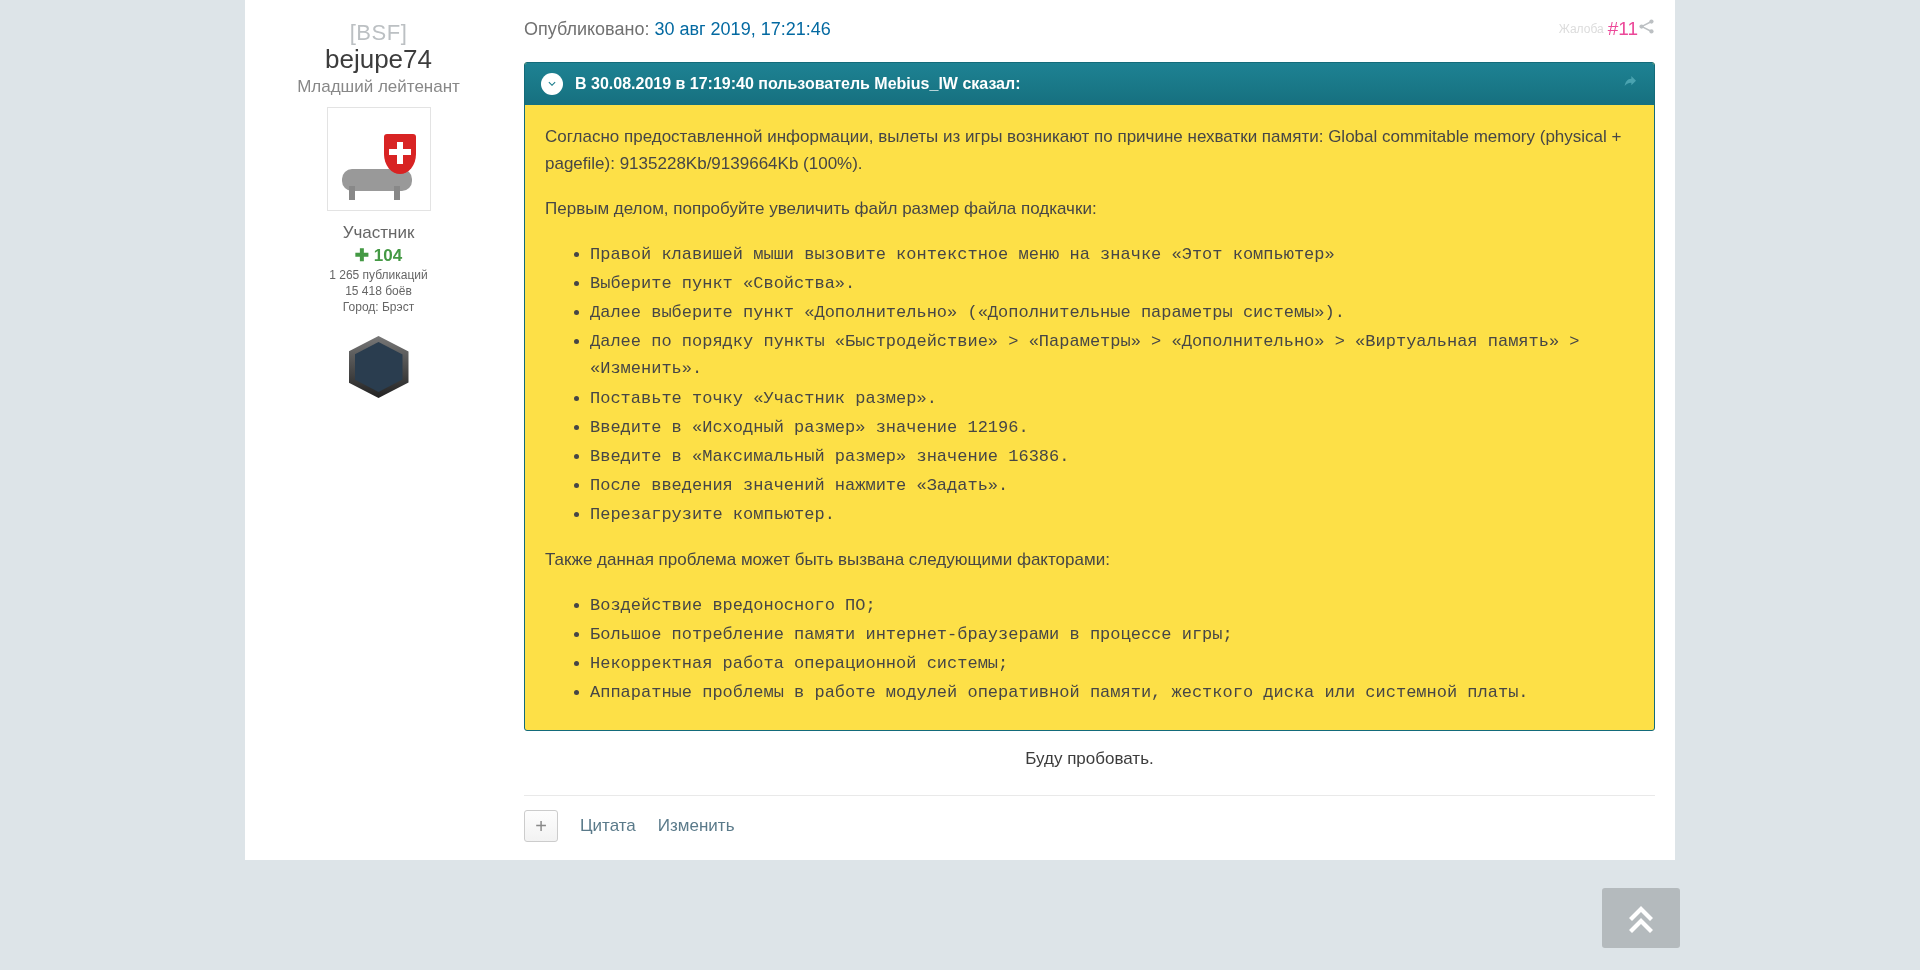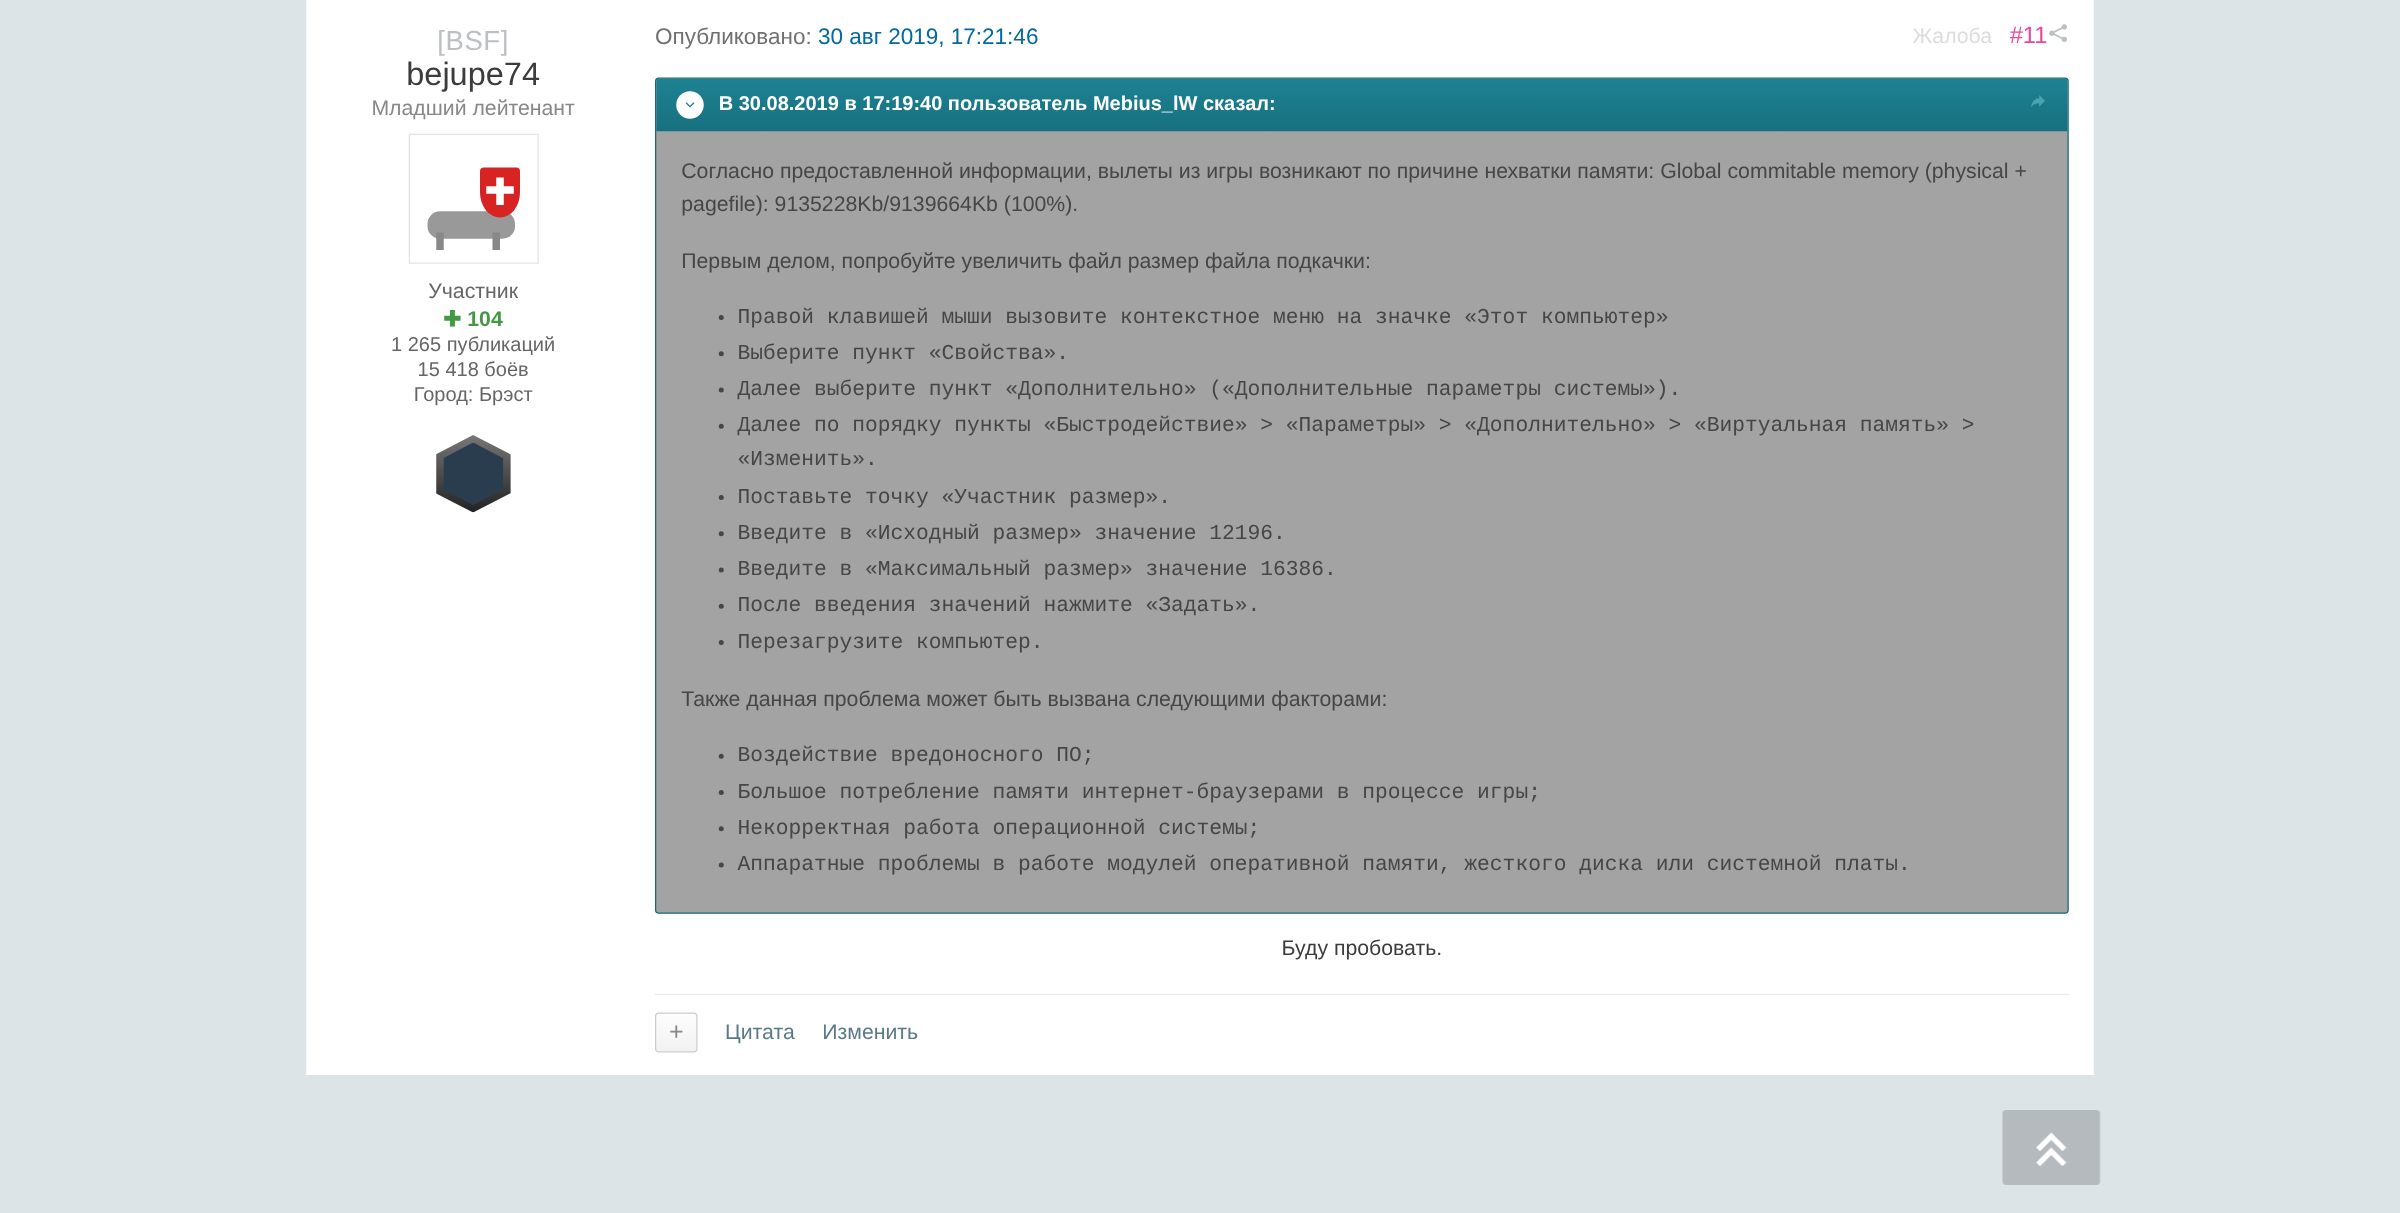--- a/index.html
+++ b/index.html
@@ -13,30 +13,30 @@
     .avatar-wrap { display:inline-block; padding:6px; border:1px solid #e3e3e3; margin-top:10px; background:#fff; }
     .avatar { width:90px; height:90px; background:#fff; position:relative; overflow:hidden; }
     .avatar .shield { position:absolute; top:20px; left:50px; width:32px; height:40px; background:#d82323; border-radius:3px 3px 50% 50%; }
     .avatar .cross1 { position:absolute; top:28px; left:63px; width:6px; height:22px; background:#fff; }
     .avatar .cross2 { position:absolute; top:35px; left:55px; width:22px; height:6px; background:#fff; }
     .avatar .horse { position:absolute; top:55px; left:8px; width:70px; height:22px; background:#999; border-radius:10px; }
     .avatar .leg1 { position:absolute; top:72px; left:15px; width:6px; height:14px; background:#888; }
     .avatar .leg2 { position:absolute; top:72px; left:60px; width:6px; height:14px; background:#888; }
     .role { margin-top:12px; color:#666; }
     .rep { color:#449944; font-weight:bold; margin-top:2px; }
-    .stat { color:#666; margin-top:2px; font-size:16px; }
+    .stat { color:#666; margin-top:2px; font-size:12px; }
     .badge { width:60px; height:62px; margin:22px auto 0; background:linear-gradient(#777,#222); clip-path:polygon(50% 0,100% 25%,100% 75%,50% 100%,0 75%,0 25%); position:relative; }
     .badge-in { position:absolute; top:6px; left:6px; right:6px; bottom:6px; background:#2a3d4f; clip-path:polygon(50% 0,100% 25%,100% 75%,50% 100%,0 75%,0 25%); }
     .main { flex:1; padding:18px 10px 18px 22px; }
     .meta { display:flex; align-items:center; color:#717171; font-size:18px; margin-bottom:22px; }
     .meta .spacer { flex:1; }
-    .complain { color:#dcdcdc; margin-right:14px; font-size:17px; }
+    .complain { color:#dcdcdc; margin-right:4px; font-size:12px; }
     .postnum { color:#ec4899; font-size:19px; }
     .share-icon { color:#bcc0c3; cursor:pointer; }
-    .quote { border:1px solid #136b7a; background:#a3a3a3; border-radius:3px; overflow:hidden; }
+    .quote { border:1px solid #136b7a; background:#fde047; border-radius:3px; overflow:hidden; }
     .quote-head { background:#1a7b8b;background:linear-gradient(#1e8293,#16707f); color:#fff; padding:10px 16px; display:flex; align-items:center; font-size:16px; }
     .toggle { width:22px; height:22px; border-radius:50%; background:#fff; color:#1a7b8b; margin-right:12px; display:flex; align-items:center; justify-content:center; cursor:pointer; }
     .toggle svg { width:12px; height:12px; }
     .qh-text { font-weight:bold; }
     .share2 { margin-left:auto; color:#4aa3b0; cursor:pointer; }
     .quote-body { padding:18px 20px 22px; color:#464646; font-size:17px; line-height:1.6; }
     .quote-body p { margin-bottom:18px; }
     .quote-body ul { margin:0 0 18px 45px;font-family:Liberation Mono, monospace; }
     .quote-body li { margin-bottom:2px; }
     .reply { margin-top:18px; font-size:17px; color:#3c3c3c;text-align:center; }

